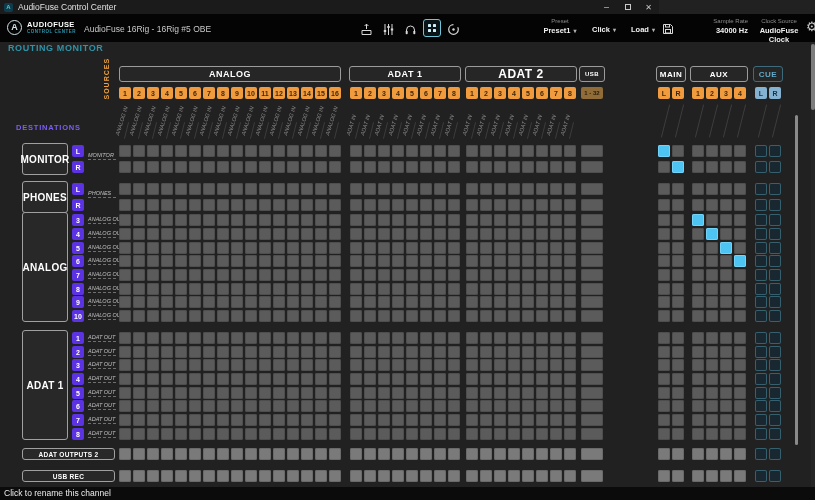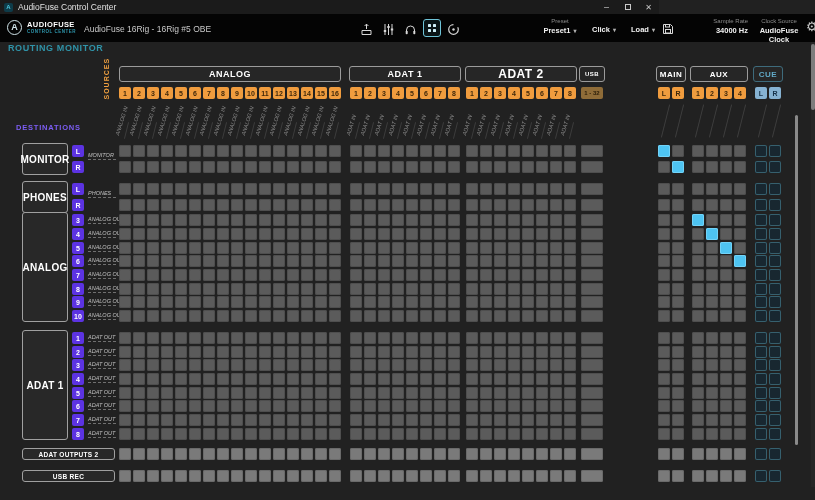--- a/index.html
+++ b/index.html
@@ -1254,14 +1254,17 @@
       <div class="cell light" style="position: absolute; left: 658px; top: 428px; width: 12px;"></div>
       <div class="cell light" style="position: absolute; left: 672px; top: 428px; width: 12px;"></div>
       <div class="cell light" style="position: absolute; left: 692px; top: 428px; width: 12px;"></div>
       <div class="cell light" style="position: absolute; left: 706px; top: 428px; width: 12px;"></div>
       <div class="cell light" style="position: absolute; left: 720px; top: 428px; width: 12px;"></div>
       <div class="cell light" style="position: absolute; left: 734px; top: 428px; width: 12px;"></div>
       <div class="cell cuecell light" style="position: absolute; left: 755px; top: 428px; width: 12px;"></div>
       <div class="cell cuecell light" style="position: absolute; left: 769px; top: 428px; width: 12px;"></div>
     </div>
 
+  <div id="statusbar">
+    <span>Click to rename this channel</span>
+  </div>
 
 </div>
 
 </body></html>

